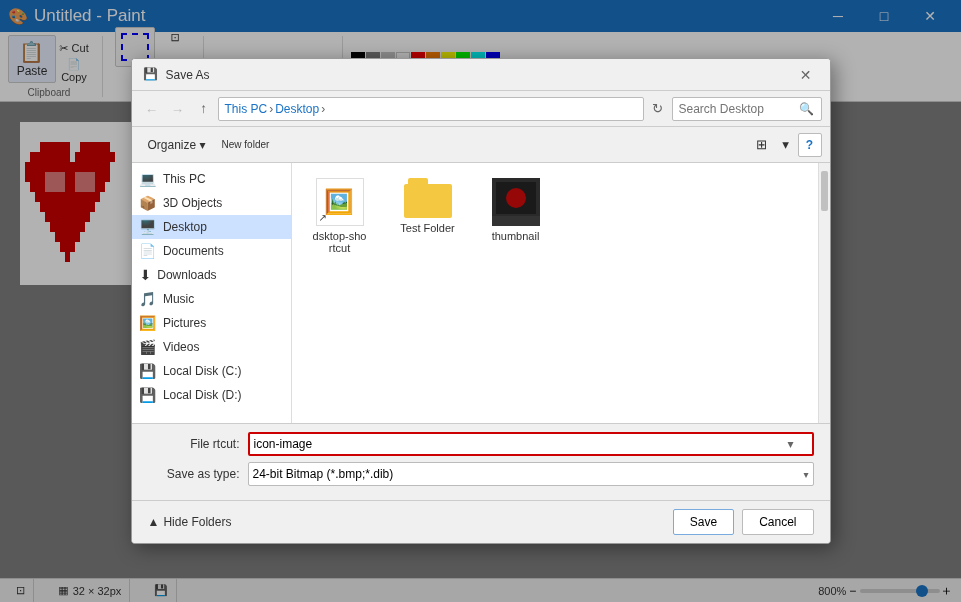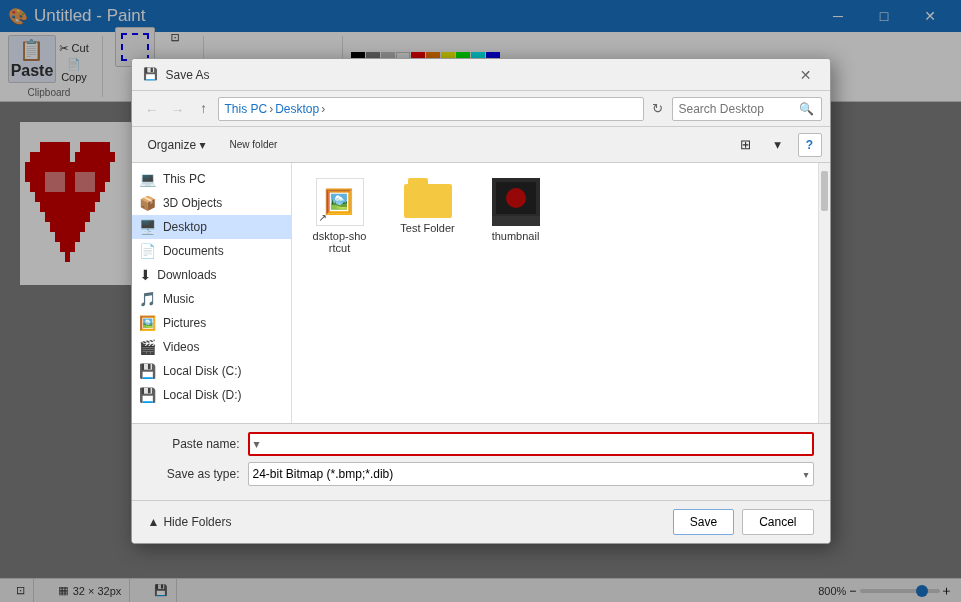--- a/index.html
+++ b/index.html
@@ -50,21 +50,21 @@
     .nav-btn { width: 24px; height: 24px; border: none; background: transparent; cursor: pointer; display: flex; align-items: center; justify-content: center; border-radius: 2px; color: #666; }
     .nav-btn.disabled { color: #bbb; cursor: default; }
     .breadcrumb { flex: 1; height: 24px; border: 1px solid #bbb; background: white; display: flex; align-items: center; padding: 0 6px; gap: 2px; font-size: 12px; border-radius: 2px; }
     .breadcrumb-item { color: #1a73c6; cursor: pointer; }
     .breadcrumb-sep { color: #666; }
     .refresh-btn { width: 24px; height: 24px; border: none; background: transparent; cursor: pointer; color: #666; border-radius: 2px; display: flex; align-items: center; justify-content: center; }
     .search-box { width: 150px; height: 24px; border: 1px solid #bbb; display: flex; align-items: center; padding: 0 6px; border-radius: 2px; background: white; }
     .search-box input { border: none; outline: none; font-size: 12px; width: 100%; background: transparent; }
 
     
-    .dialog-toolbar2 { height: 36px; background: #f0f0f0; border-bottom: 1px solid #ccc; display: flex; align-items: center; padding: 0 8px; gap: 8px; }
+    .dialog-toolbar2 { height: 36px; background: #f0f0f0; border-bottom: 1px solid #ccc; display: flex; align-items: center; padding: 0 8px; gap: 0; }
     .organize-btn { height: 24px; padding: 0 8px; background: transparent; border: none; cursor: pointer; font-size: 12px; color: #333; display: flex; align-items: center; gap: 4px; border-radius: 2px; }
     .new-folder-btn { height: 24px; padding: 0 8px; background: transparent; border: none; cursor: pointer; font-size: 10px; color: #333; border-radius: 2px; }
     .view-btn { width: 24px; height: 24px; border: none; background: transparent; cursor: pointer; border-radius: 2px; display: flex; align-items: center; justify-content: center; color: #333; }
     .help-btn { width: 24px; height: 24px; border: 1px solid #bbb; background: white; cursor: pointer; border-radius: 2px; display: flex; align-items: center; justify-content: center; color: #1a73c6; font-weight: bold; font-size: 12px; }
 
     
     .dialog-body { display: flex; height: 260px; }
     .dialog-sidebar { width: 160px; border-right: 1px solid #ddd; background: white; overflow-y: auto; padding: 4px 0; }
     .sidebar-item { display: flex; align-items: center; padding: 4px 8px; gap: 6px; cursor: pointer; font-size: 12px; color: #333; }
     .sidebar-item.active { background: #cce0ff; }
@@ -116,21 +116,21 @@
     </div>
   </div>
 
   <div class="ribbon">
     <div class="ribbon-content">
 
       <div class="ribbon-group">
         <div style="display:flex;gap:2px;align-items:center;">
           <button class="paste-btn">
             <span style="font-size:20px;">📋</span>
-            <span style="font-size:16px;font-weight:bold;">Paste</span>
+            <span style="font-size:12px;">Paste</span>
           </button>
           <div style="display:flex;flex-direction:column;gap:2px;">
             <button class="small-btn">✂ Cut</button>
             <button class="small-btn">📄 Copy</button>
           </div>
         </div>
         <span class="ribbon-group-label">Clipboard</span>
       </div>
 
       <div class="ribbon-group">
@@ -339,22 +339,23 @@
         </div>
 
         <div class="dialog-scrollbar">
           <div style="height:8px;"></div>
           <div style="height:40px;background:#c0c0c0;margin:0 2px;border-radius:2px;cursor:pointer;"></div>
         </div>
       </div>
 
       <div class="dialog-bottom">
         <div class="form-row">
-          <span class="form-label">Paste name:</span>
+          <span class="form-label">File rtcut:</span>
           <div class="form-input" style="border:2px solid #cc0000;">
+            <input type="text" value="icon-image" style="border: none; outline: none; font-size: 12px; width: calc(100% - 20px); background: transparent;">
             <span style="cursor:pointer;color:#666;">▾</span>
           </div>
         </div>
         <div class="form-row">
           <span class="form-label">Save as type:</span>
           <div class="form-select">
             <span>24-bit Bitmap (*.bmp;*.dib)</span>
             <span class="dropdown-arrow">▾</span>
           </div>
         </div>

